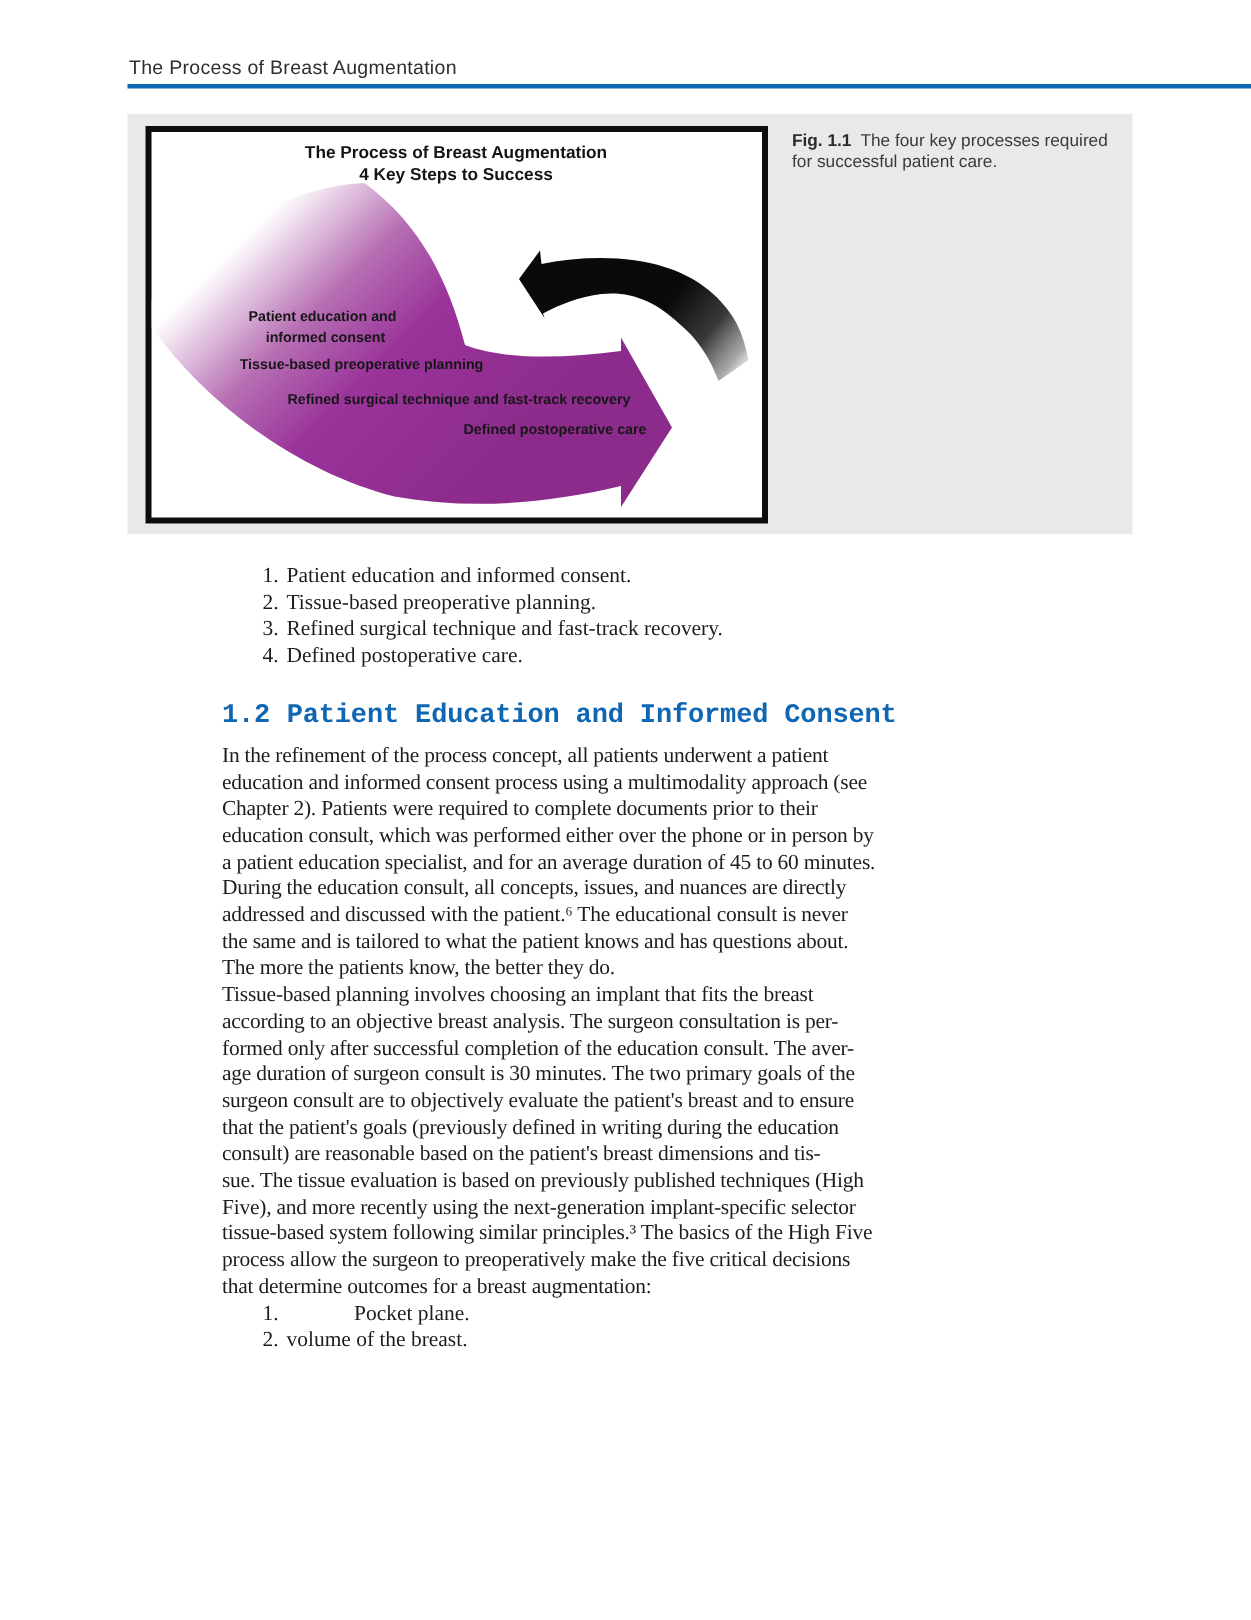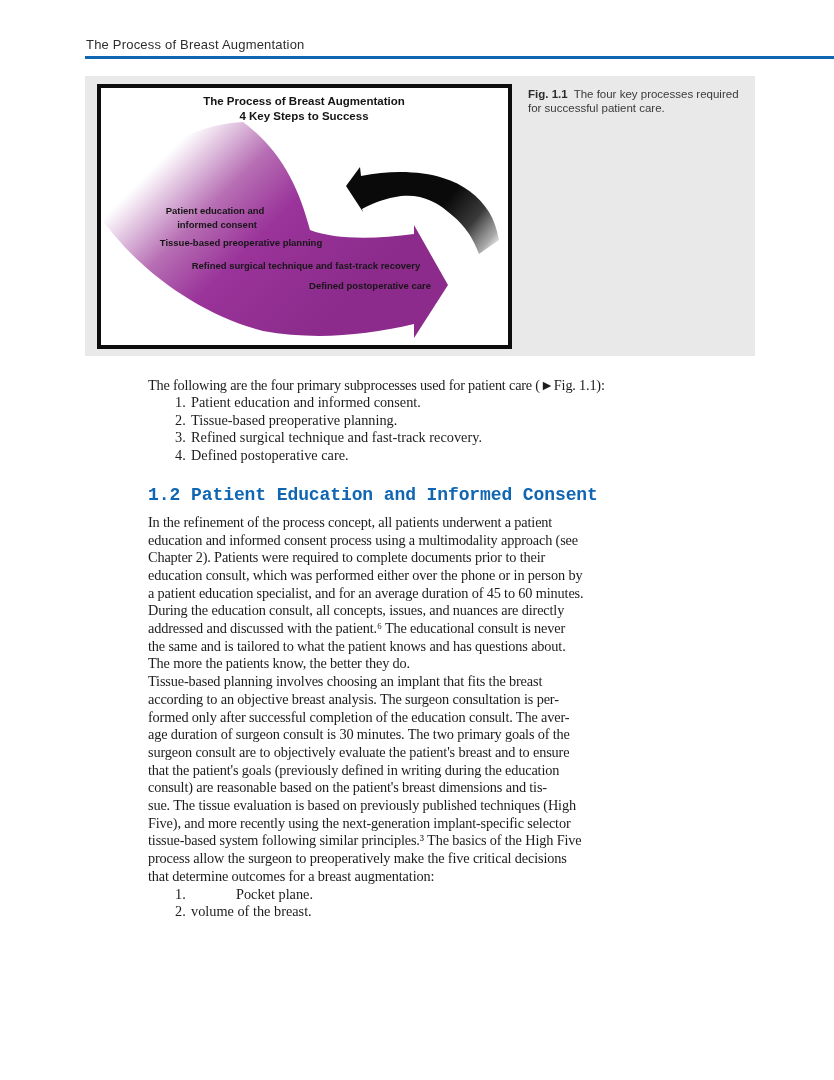--- a/index.html
+++ b/index.html
@@ -115,21 +115,20 @@
     </div>
     <div class="fig-caption">
       <span class="cap-label">Fig. 1.1</span><span class="cap-text">The four key processes required for successful patient care.</span>
     </div>
   </div>
 
   <div class="gray-band"></div>
 
   <div class="content">
 
-    <div class="intro">The following are the four primary subprocesses used for patient care (►Fig. 1.1):</div>
 
     <div class="olist">
       <div class="li">
         <span class="num">1.</span>
         <span class="litext">Patient education and informed consent.</span>
       </div>
       <div class="li">
         <span class="num">2.</span>
         <span class="litext">Tissue-based preoperative planning.</span>
       </div>

